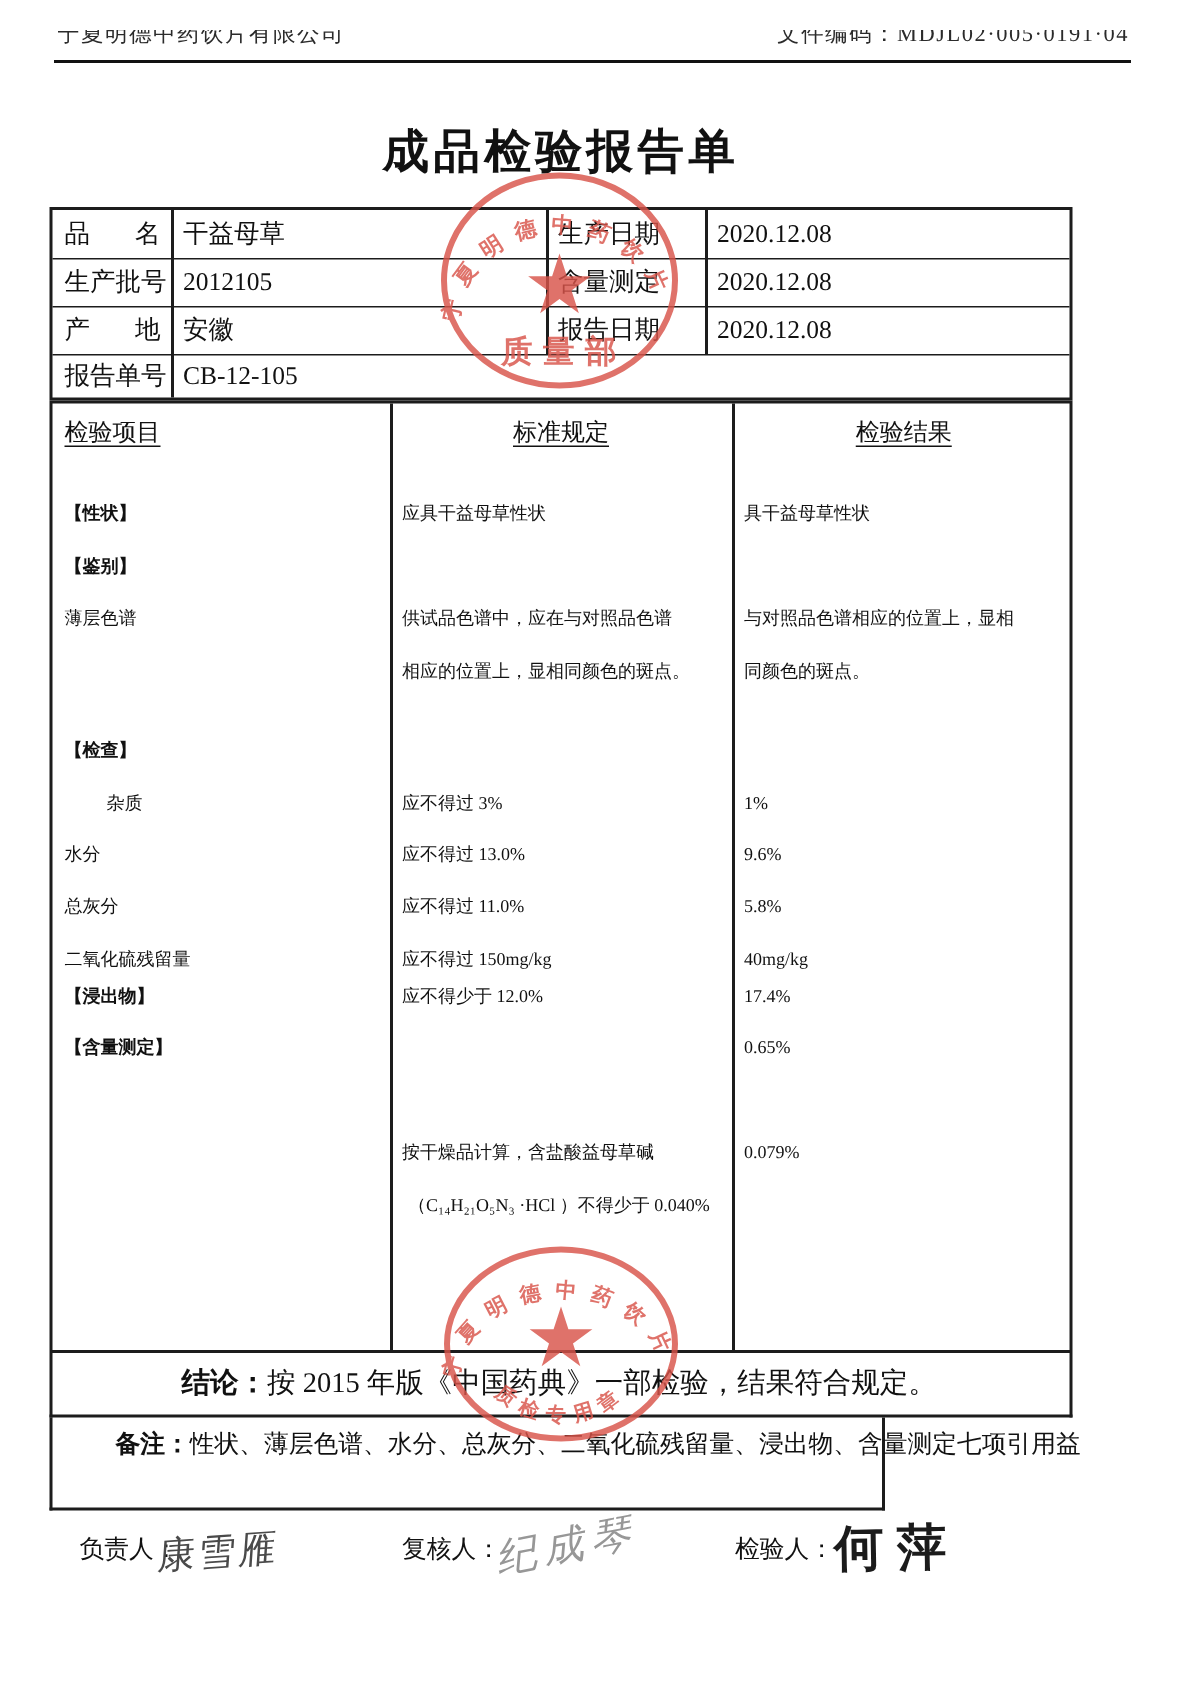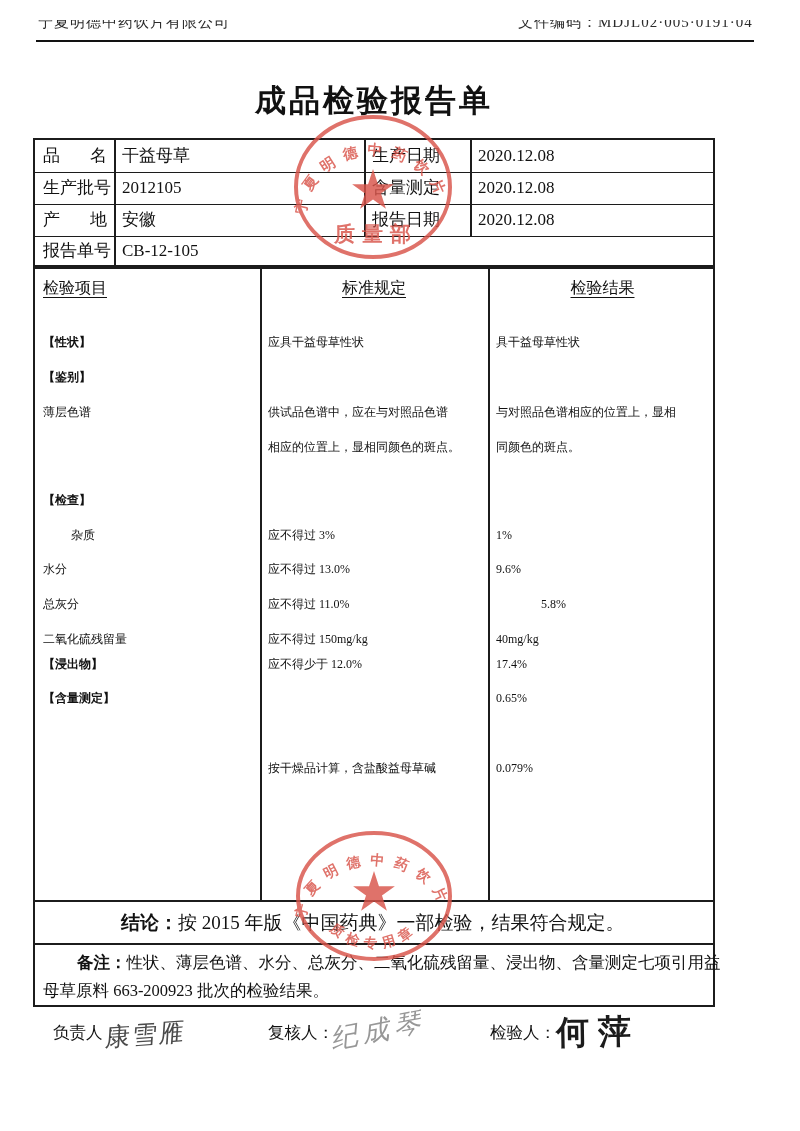--- a/index.html
+++ b/index.html
@@ -100,43 +100,43 @@
 
   <div class="line" style="left:233px;top:63px;">应具干益母草性状</div>
   <div class="line" style="left:233px;top:133px;">供试品色谱中，应在与对照品色谱</div>
   <div class="line" style="left:233px;top:168px;">相应的位置上，显相同颜色的斑点。</div>
   <div class="line" style="left:233px;top:256px;">应不得过 3%</div>
   <div class="line" style="left:233px;top:290px;">应不得过 13.0%</div>
   <div class="line" style="left:233px;top:325px;">应不得过 11.0%</div>
   <div class="line" style="left:233px;top:360px;">应不得过 150mg/kg</div>
   <div class="line" style="left:233px;top:385px;">应不得少于 12.0%</div>
   <div class="line" style="left:233px;top:489px;">按干燥品计算，含盐酸益母草碱</div>
+  <div class="line" style="left:237px;top:524px;">（C₁₄H₂₁O₅N₃ ·HCl ）不得少于 0.040%</div>
 
   <div class="line" style="left:461px;top:63px;">具干益母草性状</div>
   <div class="line" style="left:461px;top:133px;">与对照品色谱相应的位置上，显相</div>
   <div class="line" style="left:461px;top:168px;">同颜色的斑点。</div>
   <div class="line" style="left:461px;top:256px;">1%</div>
   <div class="line" style="left:461px;top:290px;">9.6%</div>
-  <div class="line" style="left:461px;top:325px;margin-left:45px;">5.8%</div>
+  <div class="line" style="left:461px;top:325px;">5.8%</div>
   <div class="line" style="left:461px;top:360px;">40mg/kg</div>
   <div class="line" style="left:461px;top:385px;">17.4%</div>
   <div class="line" style="left:461px;top:419px;">0.65%</div>
   <div class="line" style="left:461px;top:489px;">0.079%</div>
 </div>
 
 <div class="box" style="left:33px;top:902px;width:682px;height:43px;border-top:0;">
   <div class="concl abs" style="left:86px;top:9px;white-space:nowrap;">
     <span class="bold">结论：</span><span>按 2015 年版《中国药典》一部检验，结果符合规定。</span>
   </div>
 </div>
 
-<div class="box" style="left:33px;top:945px;width:682px;height:62px;border-top:0;">
+<div class="box" style="left:33px;top:945px;width:557px;height:62px;border-top:0;">
   <div class="remark abs" style="left:8px;top:4px;width:666px;">
     <div style="text-indent:34px;white-space:nowrap;"><span class="bold">备注：</span><span>性状、薄层色谱、水分、总灰分、二氧化硫残留量、浸出物、含量测定七项引用益</span></div>
-    <div>母草原料 663-200923 批次的检验结果。</div>
   </div>
 </div>
 
 <div class="siglabel" style="left:40px;top:1022px;margin-left:13px;">负责人：</div>
 <div class="sig sig1" style="left:105px;top:1018px;">康雪雁</div>
 <div class="siglabel" style="left:268px;top:1022px;">复核人：</div>
 <div class="sig sig2" style="left:332px;top:1012px;">纪成琴</div>
 <div class="siglabel" style="left:490px;top:1022px;">检验人：</div>
 <div class="sig sig3" style="left:556px;top:1010px;">何萍</div>
 

